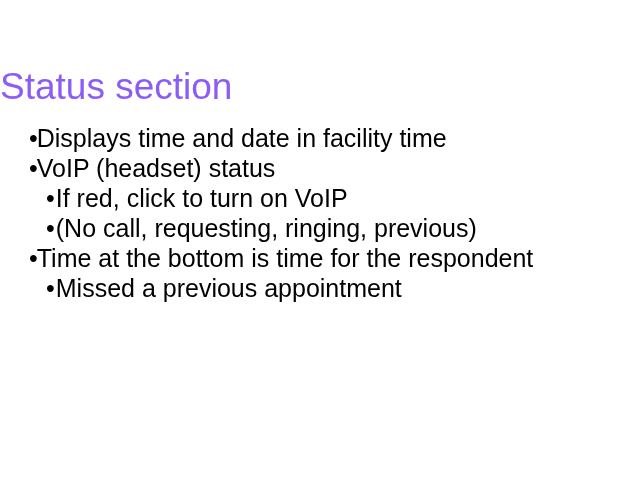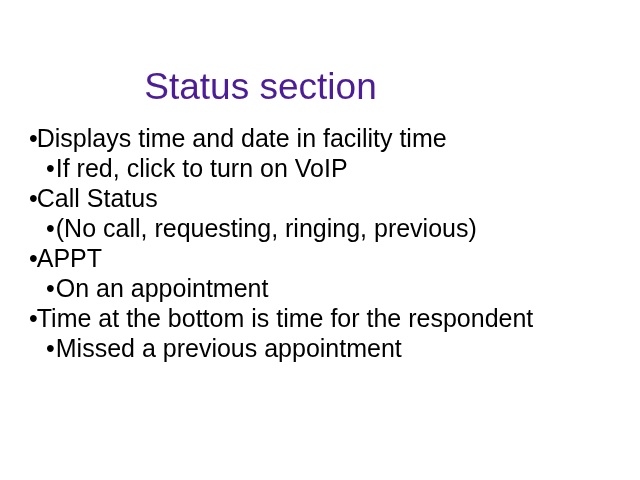--- a/index.html
+++ b/index.html
@@ -23,26 +23,26 @@
     width: 640px;
     height: 480px;
     background: #ffffff;
   }
 
   .slide-title {
     position: absolute;
     left: 0;
     top: 40px;
     width: 521px;
-    text-align: center;
+    text-align: left;
     font-size: 37px;
     line-height: 44px;
     font-weight: normal;
     letter-spacing: 0px;
-    color: #4c1d95;
+    color: #8b5cf6;
     white-space: nowrap;
   }
 
   .slide-body {
     position: absolute;
     left: 29px;
     top: 123px;
     width: 600px;
   }
 
@@ -81,22 +81,20 @@
 </style>
 </head>
 <body>
 
 <div class="slide">
 
   <h1 class="slide-title">Status section</h1>
 
   <div class="slide-body">
       <div class="bullet-line level-1"><span class="bullet-mark">•</span><span class="bullet-text">Displays time and date in facility time</span></div>
+      <div class="bullet-line level-1"><span class="bullet-mark">•</span><span class="bullet-text">VoIP (headset) status</span></div>
       <div class="bullet-line level-2"><span class="bullet-mark">•</span><span class="bullet-text">If red, click to turn on VoIP</span></div>
-      <div class="bullet-line level-1"><span class="bullet-mark">•</span><span class="bullet-text">Call Status</span></div>
       <div class="bullet-line level-2"><span class="bullet-mark">•</span><span class="bullet-text">(No call, requesting, ringing, previous)</span></div>
-      <div class="bullet-line level-1"><span class="bullet-mark">•</span><span class="bullet-text">APPT</span></div>
-      <div class="bullet-line level-2"><span class="bullet-mark">•</span><span class="bullet-text">On an appointment</span></div>
       <div class="bullet-line level-1"><span class="bullet-mark">•</span><span class="bullet-text">Time at the bottom is time for the respondent</span></div>
       <div class="bullet-line level-2"><span class="bullet-mark">•</span><span class="bullet-text">Missed a previous appointment</span></div>
     </div>
 
 </div>
 
 </body></html>

